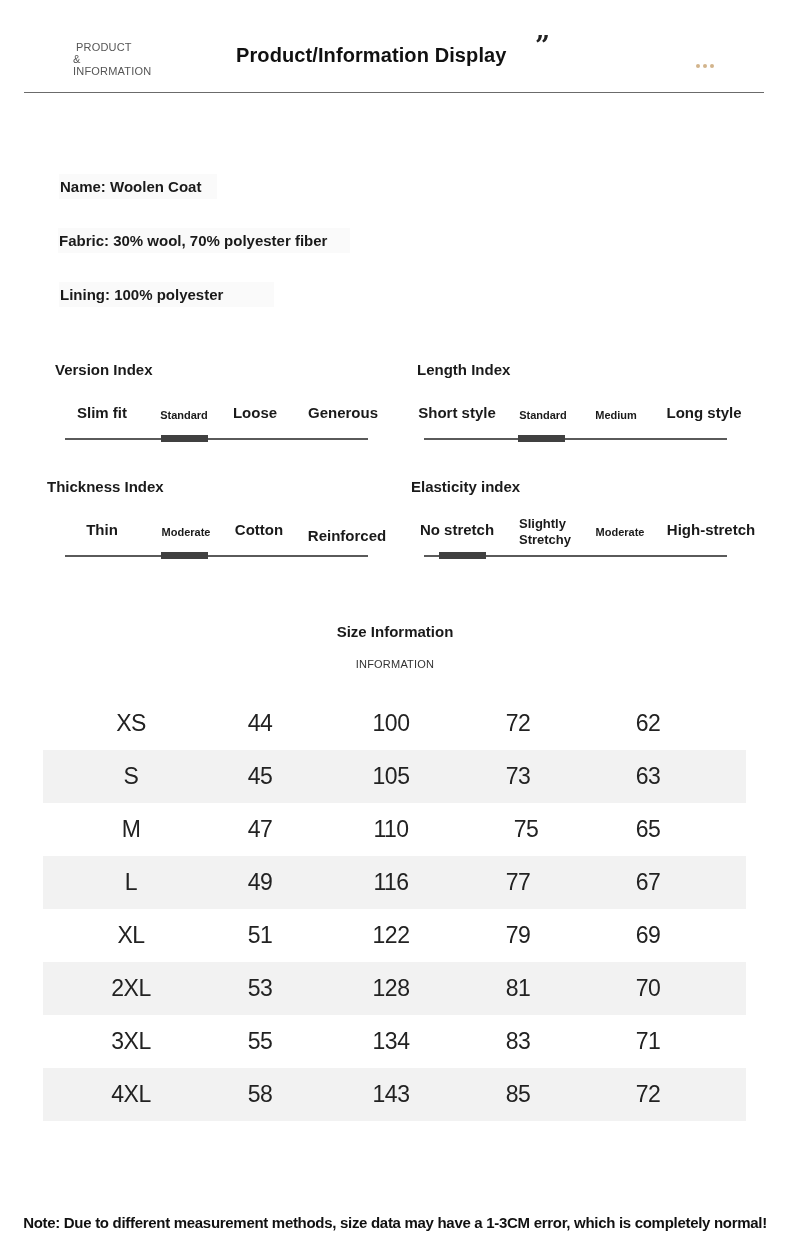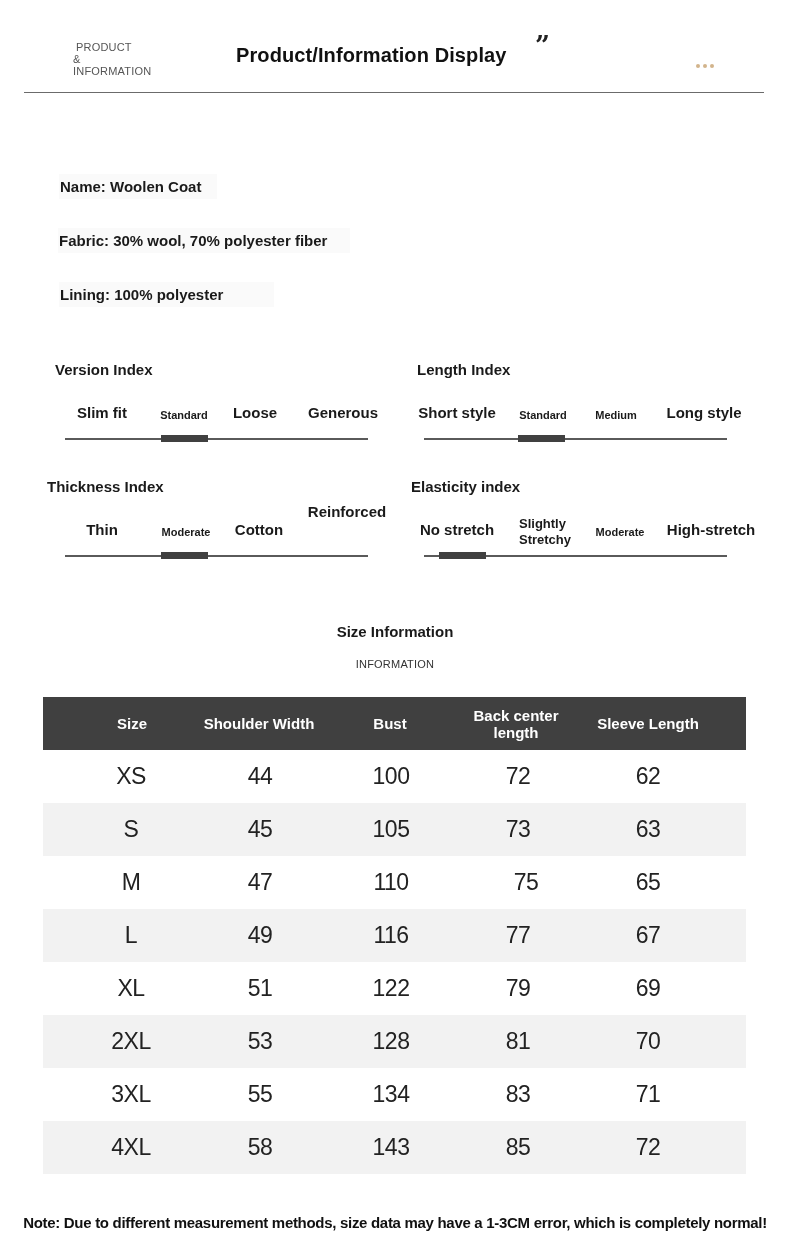--- a/index.html
+++ b/index.html
@@ -84,21 +84,21 @@
   <div class="abs opt" style="left:704px; top:405px;">Long style</div>
   <div class="abs track" style="left:424px; top:438px; width:303px;"></div>
   <div class="abs thumb" style="left:518px; top:435px; width:47px;"></div>
 </div>
 
 <div>
   <div class="abs idx-title" style="left:47px; top:478px;">Thickness Index</div>
   <div class="abs opt" style="left:102px; top:522px;">Thin</div>
   <div class="abs opt small" style="left:186px; top:524px;">Moderate</div>
   <div class="abs opt" style="left:259px; top:522px;">Cotton</div>
-  <div class="abs opt" style="left:347px; top:504px;">Reinforced</div>
+  <div class="abs opt" style="left:347px; top:528px;">Reinforced</div>
   <div class="abs track" style="left:65px; top:555px; width:303px;"></div>
   <div class="abs thumb" style="left:161px; top:552px; width:47px;"></div>
 </div>
 
 <div>
   <div class="abs idx-title" style="left:411px; top:478px;">Elasticity index</div>
   <div class="abs opt" style="left:457px; top:522px;">No stretch</div>
   <div class="abs opt two" style="left:519px; top:516px;">
     <div>Slightly</div>
     <div>Stretchy</div>
@@ -106,30 +106,20 @@
   <div class="abs opt small" style="left:620px; top:524px;">Moderate</div>
   <div class="abs opt" style="left:711px; top:522px;">High-stretch</div>
   <div class="abs track" style="left:424px; top:555px; width:303px;"></div>
   <div class="abs thumb" style="left:439px; top:552px; width:47px;"></div>
 </div>
 
 <div class="abs size-title">Size Information</div>
 <div class="abs size-sub">INFORMATION</div>
 
 <div class="abs table">
-  <div class="thead">
-    <div class="th" style="left:89px;">Size</div>
-    <div class="th" style="left:216px;">Shoulder Width</div>
-    <div class="th" style="left:347px;">Bust</div>
-    <div class="th" style="left:473px; flex-direction:column;">
-      <span>Back center</span>
-      <span>length</span>
-    </div>
-    <div class="th" style="left:605px;">Sleeve Length</div>
-  </div>
 
   <div class="row">
     <div class="td" style="left:88px;">XS</div>
     <div class="td" style="left:217px;">44</div>
     <div class="td" style="left:348px;">100</div>
     <div class="td" style="left:475px;">72</div>
     <div class="td" style="left:605px;">62</div>
   </div>
   <div class="row alt">
     <div class="td" style="left:88px;">S</div>

